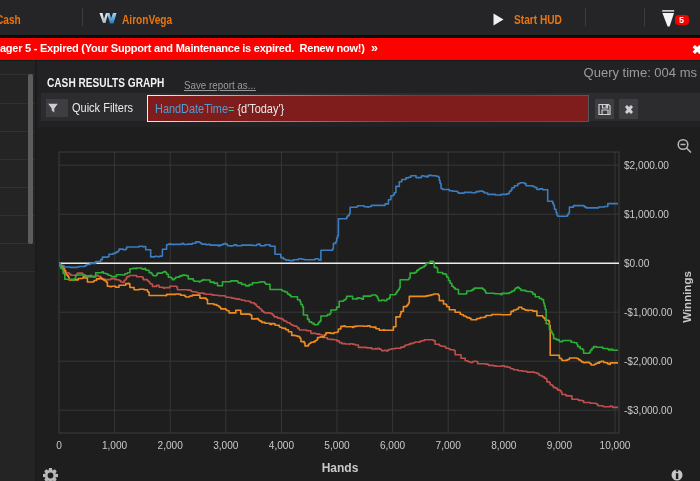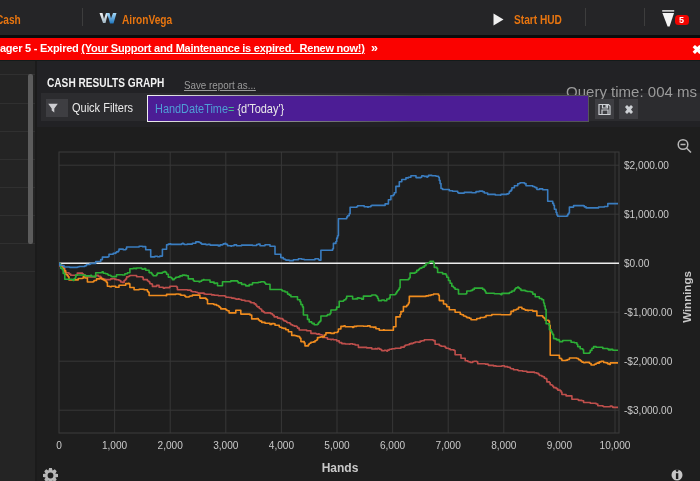--- a/index.html
+++ b/index.html
@@ -10,24 +10,24 @@
 #banner{position:absolute;left:0;top:38px;width:700px;height:23px;background:#fa0200;color:#ffffff;
 font-size:11px;font-weight:bold;line-height:21px;letter-spacing:-0.25px;white-space:nowrap;border-bottom:1px solid #131b1a;}
 #sidebar{position:absolute;left:0;top:61px;width:35px;height:420px;background:#242424;}
 .srow{position:absolute;left:0;width:35px;height:1px;background:#303030;}
 #sbthumb{position:absolute;left:28px;top:13px;width:5px;height:170px;background:#5c5c5c;border-radius:2px;}
 #sdiv{position:absolute;left:35px;top:61px;width:2px;height:420px;background:#1b1b1b;}
 #content{position:absolute;left:37px;top:61px;width:663px;height:420px;background:#222225;}#frow{position:absolute;left:41px;top:93px;width:659px;height:28px;background:#2c2c2f;}
 #chartbg{position:absolute;left:37px;top:127px;width:663px;height:354px;background:#1e1e1e;}
 #title{position:absolute;left:47px;top:76px;font-size:12.5px;font-weight:bold;color:#f2f2f2;transform:scaleX(0.81);transform-origin:0 0;white-space:nowrap;}
 #savelink{position:absolute;left:184px;top:79px;font-size:11px;color:#9b9b9b;text-decoration:underline;transform:scaleX(0.89);transform-origin:0 0;white-space:nowrap;}
-#qtime{position:absolute;right:3px;top:83px;font-size:15px;color:#9b9b9b;}
+#qtime{position:absolute;right:3px;top:65px;font-size:13px;color:#9b9b9b;}
 #fbtn{position:absolute;left:46px;top:99px;width:22px;height:18px;background:#3e3e42;text-align:center;}
 #qflbl{position:absolute;left:72px;top:101px;font-size:12.5px;color:#eaeaea;transform:scaleX(0.88);transform-origin:0 0;white-space:nowrap;}
-#finput{position:absolute;left:147px;top:95px;width:442px;height:27px;background:#4c1d95;
+#finput{position:absolute;left:147px;top:95px;width:442px;height:27px;background:#7f1d1d;
 border:1px solid;border-image:linear-gradient(100deg,#f2f2f2 0%,#9a9a9e 25%,#4a4a50 60%,#55555a 100%) 1;
 font-size:13px;line-height:25px;padding-left:7px;white-space:nowrap;}
 #finput .b{color:#4f9ed6;} #finput .g{color:#43b98e;} #finput .w{color:#e9e9e9;}
 .sqbtn{position:absolute;top:99px;width:19px;height:20px;background:#3e3e42;}
 svg{display:block;}
 </style></head><body>
 <div id="gap"></div>
 <div id="topbar">
   <span class="otxt" style="left:-4px;">Cash</span>
   <div class="sep" style="left:82px;"></div>
@@ -53,21 +53,21 @@
   <div class="sep" style="left:585px;"></div>
   <div class="sep" style="left:644px;"></div>
   <svg class="abs" style="left:662px;top:10px;" width="13" height="17" viewBox="0 0 13 17">
     <rect x="0.2" y="0.2" width="12" height="1.4" fill="#f4f4f4"></rect>
     <path d="M0.4 3 L12 3 L7.6 16.6 L5.6 16.6 Z" fill="#f4f4f4"></path>
   </svg>
   <div class="abs" style="left:674.5px;top:14.5px;width:14px;height:10px;background:#f10400;border-radius:3.5px;
    color:#fff;font-size:9px;font-weight:bold;text-align:center;line-height:10px;">5</div>
 </div>
 <div id="banner">
-  <span>ager 5 - Expired </span><span style="text-decoration:underline;">(Your Support and Maintenance is expired.&nbsp; Renew now!)</span>
+  <span>ager 5 - Expired </span><span style="">(Your Support and Maintenance is expired.&nbsp; Renew now!)</span>
   <span style="font-size:12.5px;letter-spacing:0;">&nbsp;»</span>
   <span style="position:absolute;left:692px;top:6px;font-size:12.5px;color:#ffffff;line-height:12px;letter-spacing:0;">✖</span>
 </div>
 <div id="sidebar">
     <div class="srow" style="top:13.4px;"></div>
     <div class="srow" style="top:41.5px;"></div>
     <div class="srow" style="top:69.5px;"></div>
     <div class="srow" style="top:97.6px;"></div>
     <div class="srow" style="top:125.6px;"></div>
     <div class="srow" style="top:153.7px;"></div>

